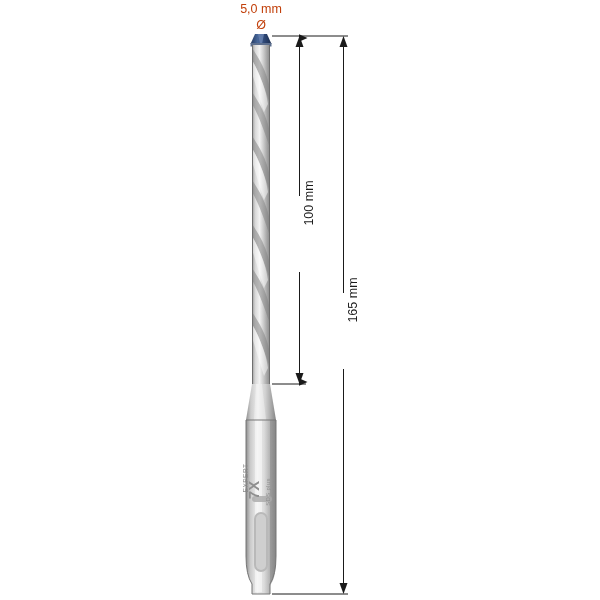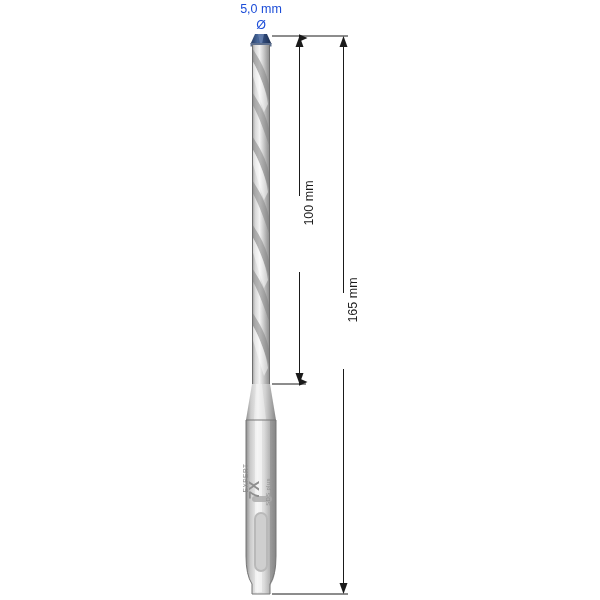--- a/index.html
+++ b/index.html
@@ -19,21 +19,21 @@
   }
 
   
   .dia-label {
     position: absolute;
     left: 196px;
     top: 2px;
     width: 130px;
     text-align: center;
     font-size: 12.5px;
-    color: #1d4ed8;
+    color: #c2410c;
     line-height: 1.25;
   }
   .dia-label .sym {
     display: block;
     font-size: 12.5px;
   }
 
   
   .dim-text {
     position: absolute;

